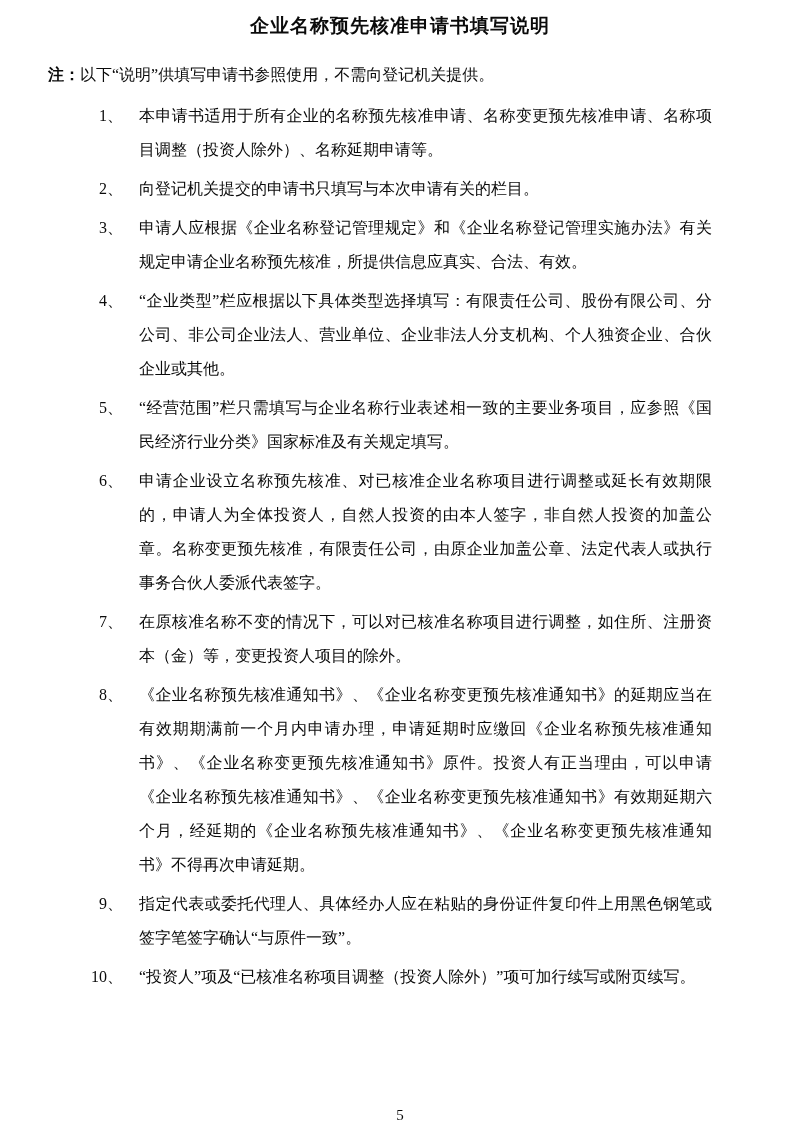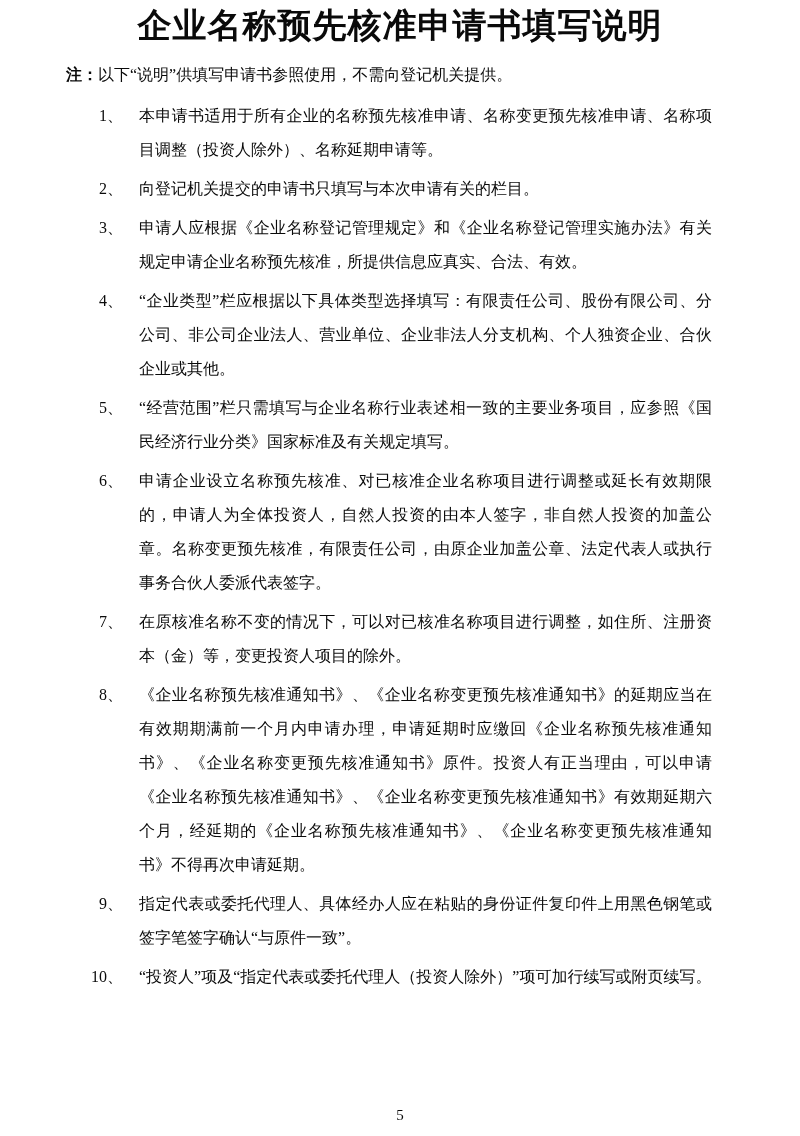--- a/index.html
+++ b/index.html
@@ -14,27 +14,27 @@
     background: #ffffff;
     color: #0a0a0a;
     font-family: "Liberation Serif", "DejaVu Serif", serif;
     overflow: hidden;
     box-sizing: border-box;
   }
   .doc-title {
     margin: 0;
     padding-top: 7px;
     text-align: center;
-    font-size: 34px;
+    font-size: 19px;
     line-height: 38px;
     font-weight: bold;
     letter-spacing: 1px;
   }
   .note {
-    margin: 18px 88px 0 66px;
+    margin: 18px 88px 0 48px;
     font-size: 16px;
     line-height: 24px;
   }
   .note-label {
     font-weight: bold;
   }
   .items {
     margin: 12px 88px 0 88px;
   }
   .item {
@@ -115,21 +115,21 @@
       <span class="item-text">《企业名称预先核准通知书》、《企业名称变更预先核准通知书》的延期应当在有效期期满前一个月内申请办理，申请延期时应缴回《企业名称预先核准通知书》、《企业名称变更预先核准通知书》原件。投资人有正当理由，可以申请《企业名称预先核准通知书》、《企业名称变更预先核准通知书》有效期延期六个月，经延期的《企业名称预先核准通知书》、《企业名称变更预先核准通知书》不得再次申请延期。</span>
     </div>
 
     <div class="item">
       <span class="item-num">9、</span>
       <span class="item-text">指定代表或委托代理人、具体经办人应在粘贴的身份证件复印件上用黑色钢笔或签字笔签字确认“与原件一致”。</span>
     </div>
 
     <div class="item">
       <span class="item-num">10、</span>
-      <span class="item-text">“投资人”项及“指定代表或委托代理人（投资人除外）”项可加行续写或附页续写。</span>
+      <span class="item-text">“投资人”项及“已核准名称项目调整（投资人除外）”项可加行续写或附页续写。</span>
     </div>
 
 
   </div>
 
   <div class="page-number">5</div>
 
 </div>
 
 </body></html>

